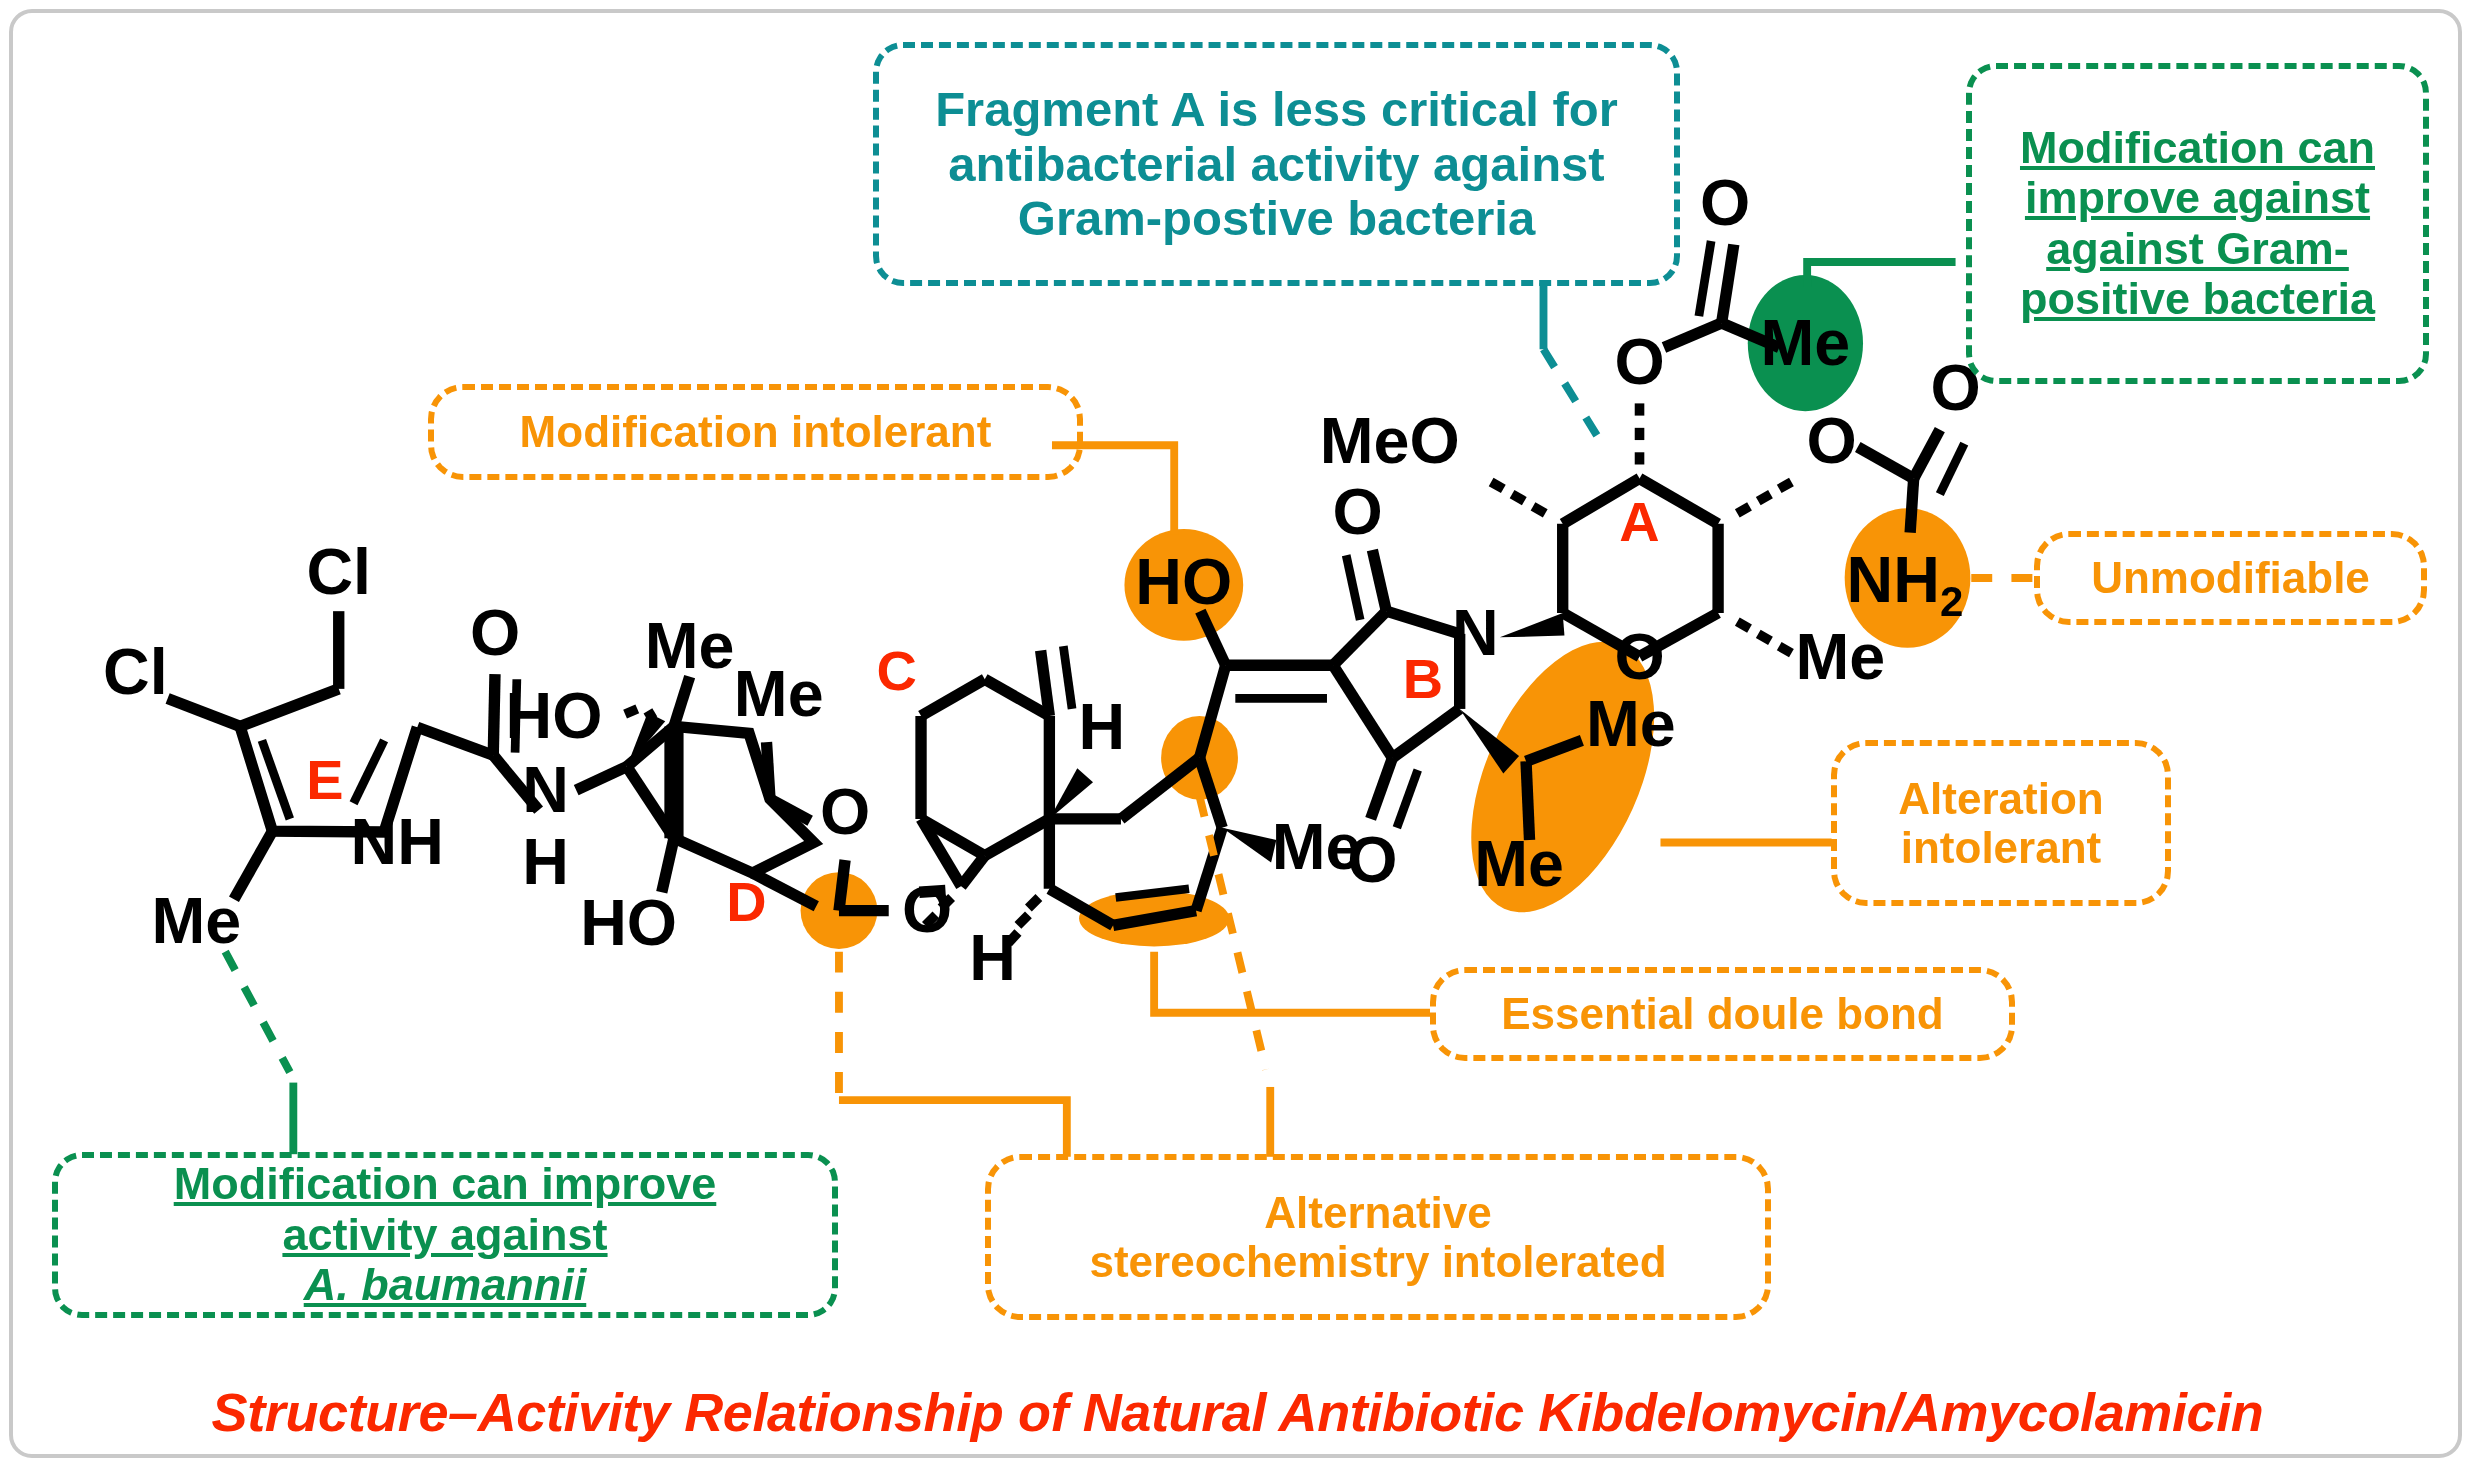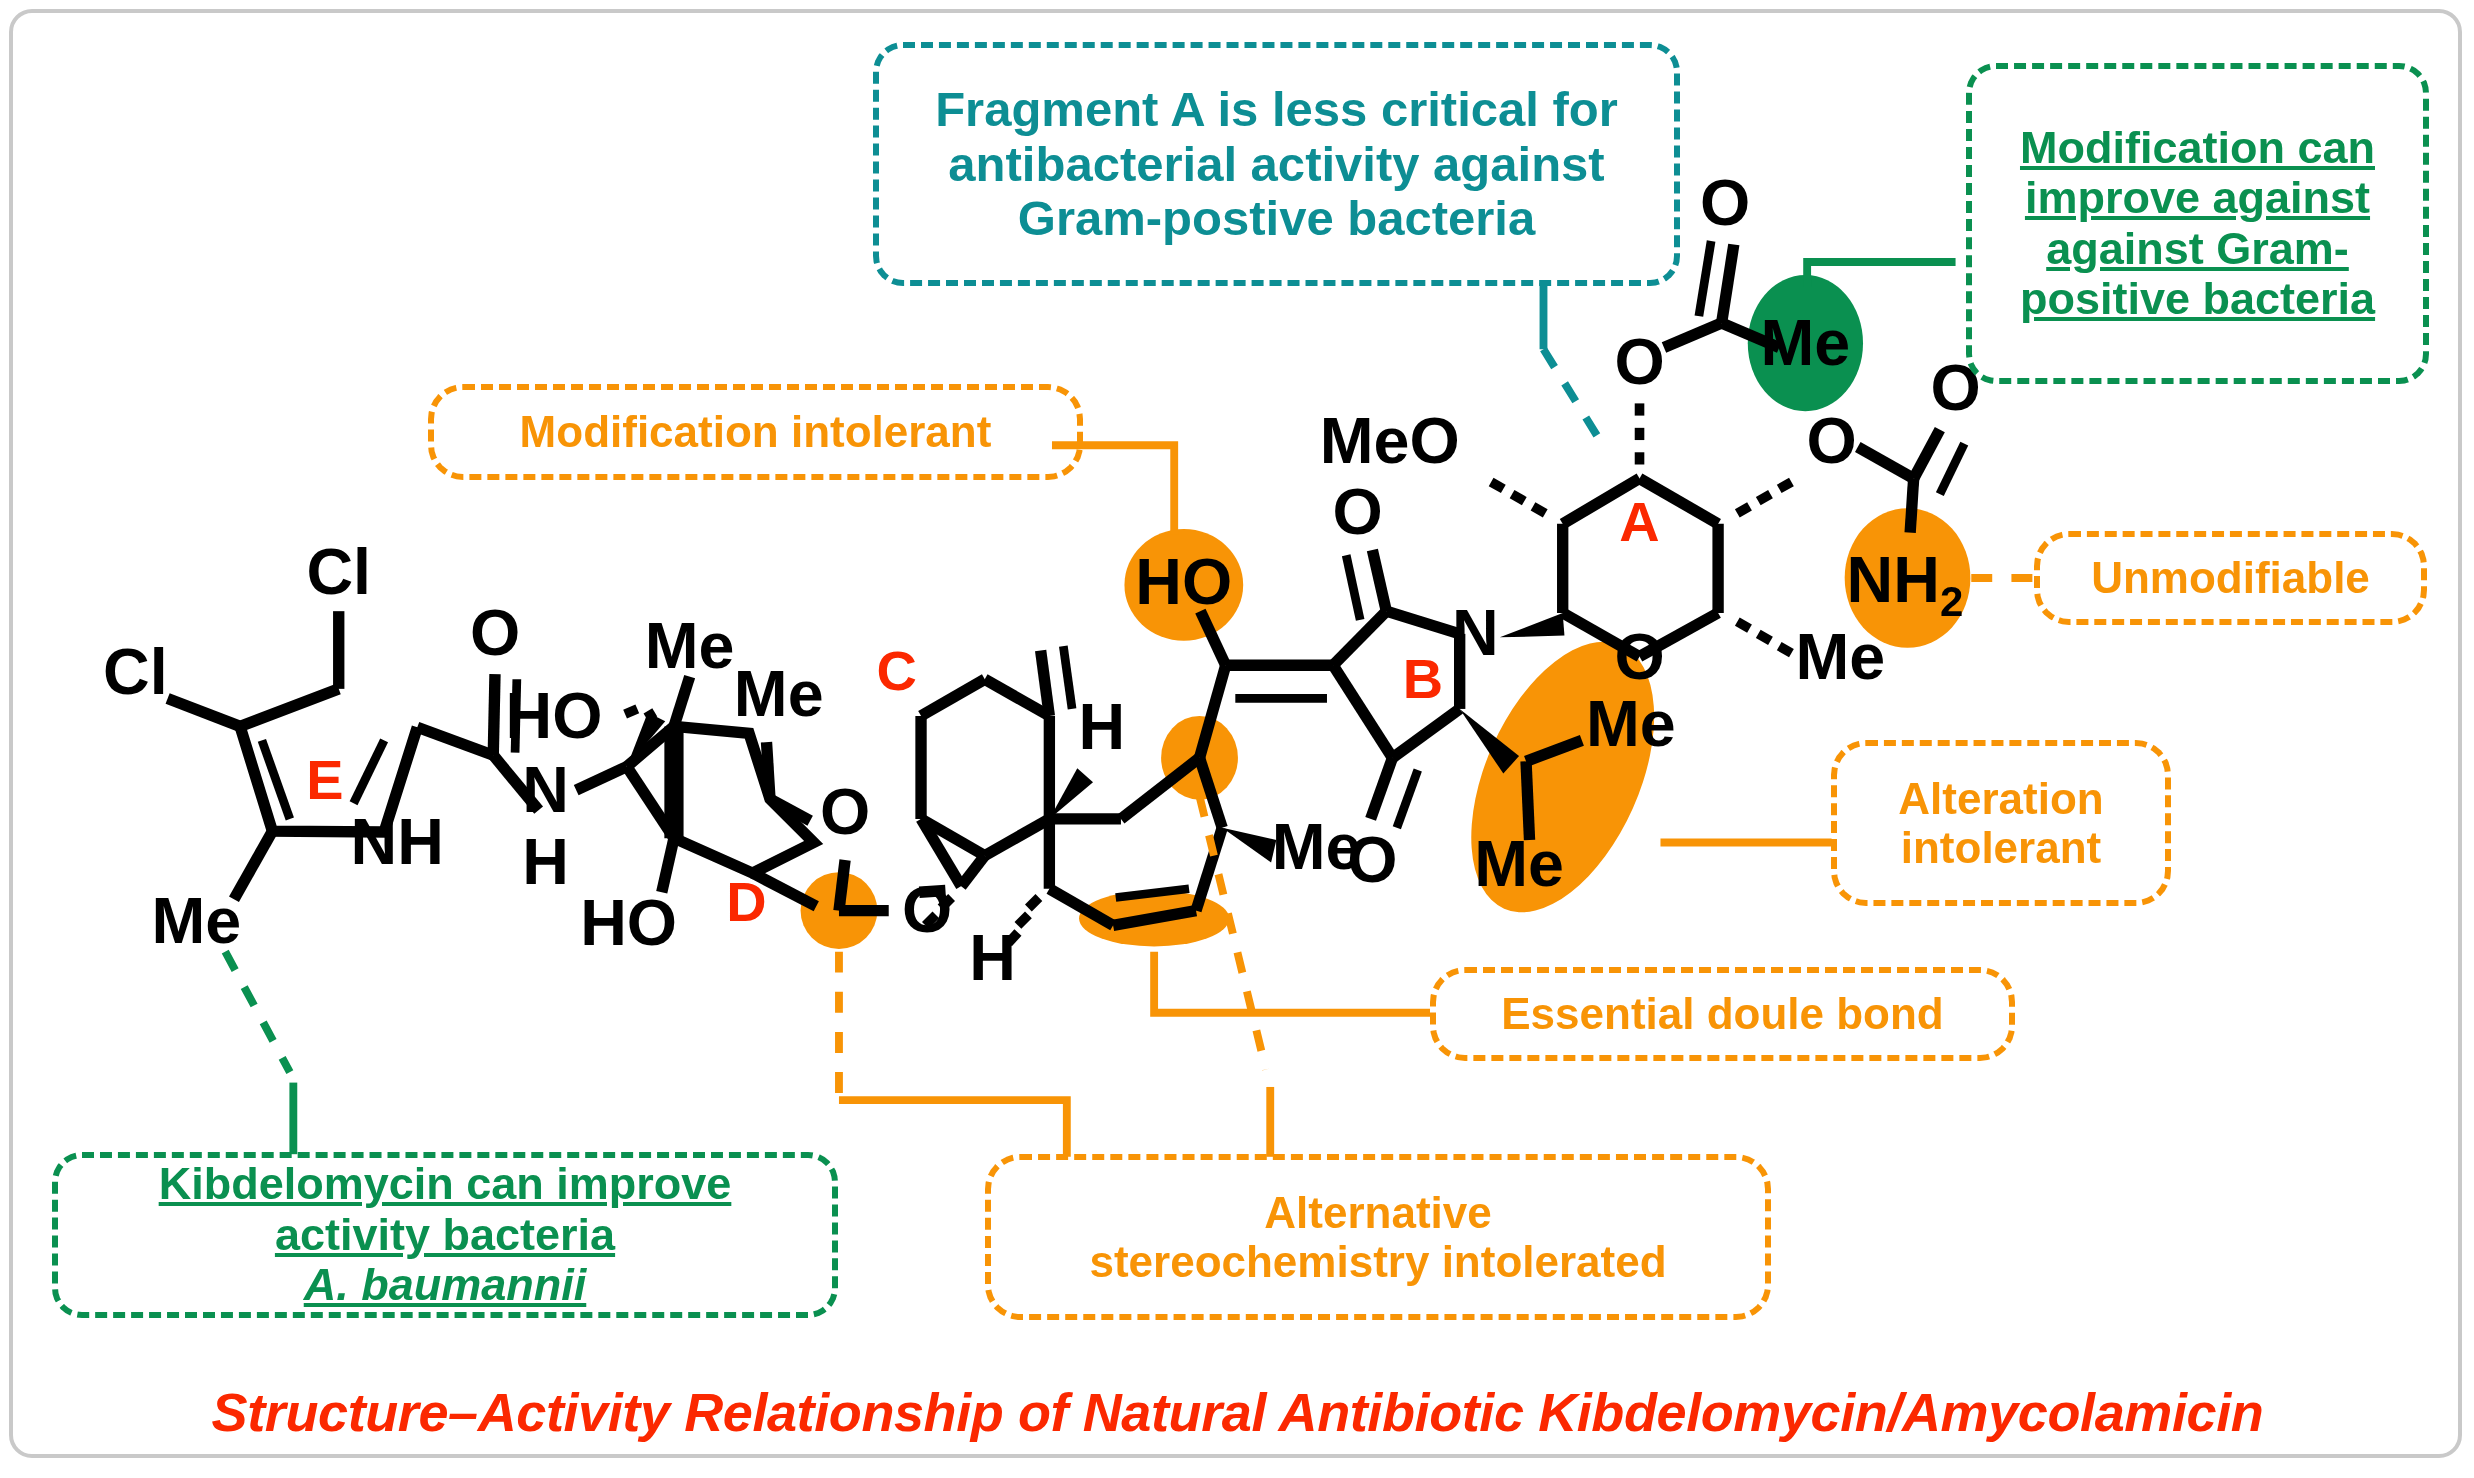--- a/index.html
+++ b/index.html
@@ -349,22 +349,22 @@
   <div class="cal cal-orange" style="left:1430px;top:967px;width:585px;height:94px;">
     <span>Essential doule bond</span>
   </div>
 
   <div class="cal cal-orange" style="left:985px;top:1154px;width:786px;height:166px;">
     <span>Alternative</span>
     <span>stereochemistry intolerated</span>
   </div>
 
   <div class="cal cal-green" style="left:52px;top:1152px;width:786px;height:166px;">
-    <span>Kibdelomycin can improve</span>
+    <span>Modification can improve</span>
     <span>
-      <span>activity bacteria </span>
+      <span>activity against </span>
         <span class="ital">A. baumannii</span>
     </span>
   </div>
 
   <div id="title">Structure–Activity Relationship of Natural Antibiotic Kibdelomycin/Amycolamicin</div>
 </div>
 
 
 </body></html>

